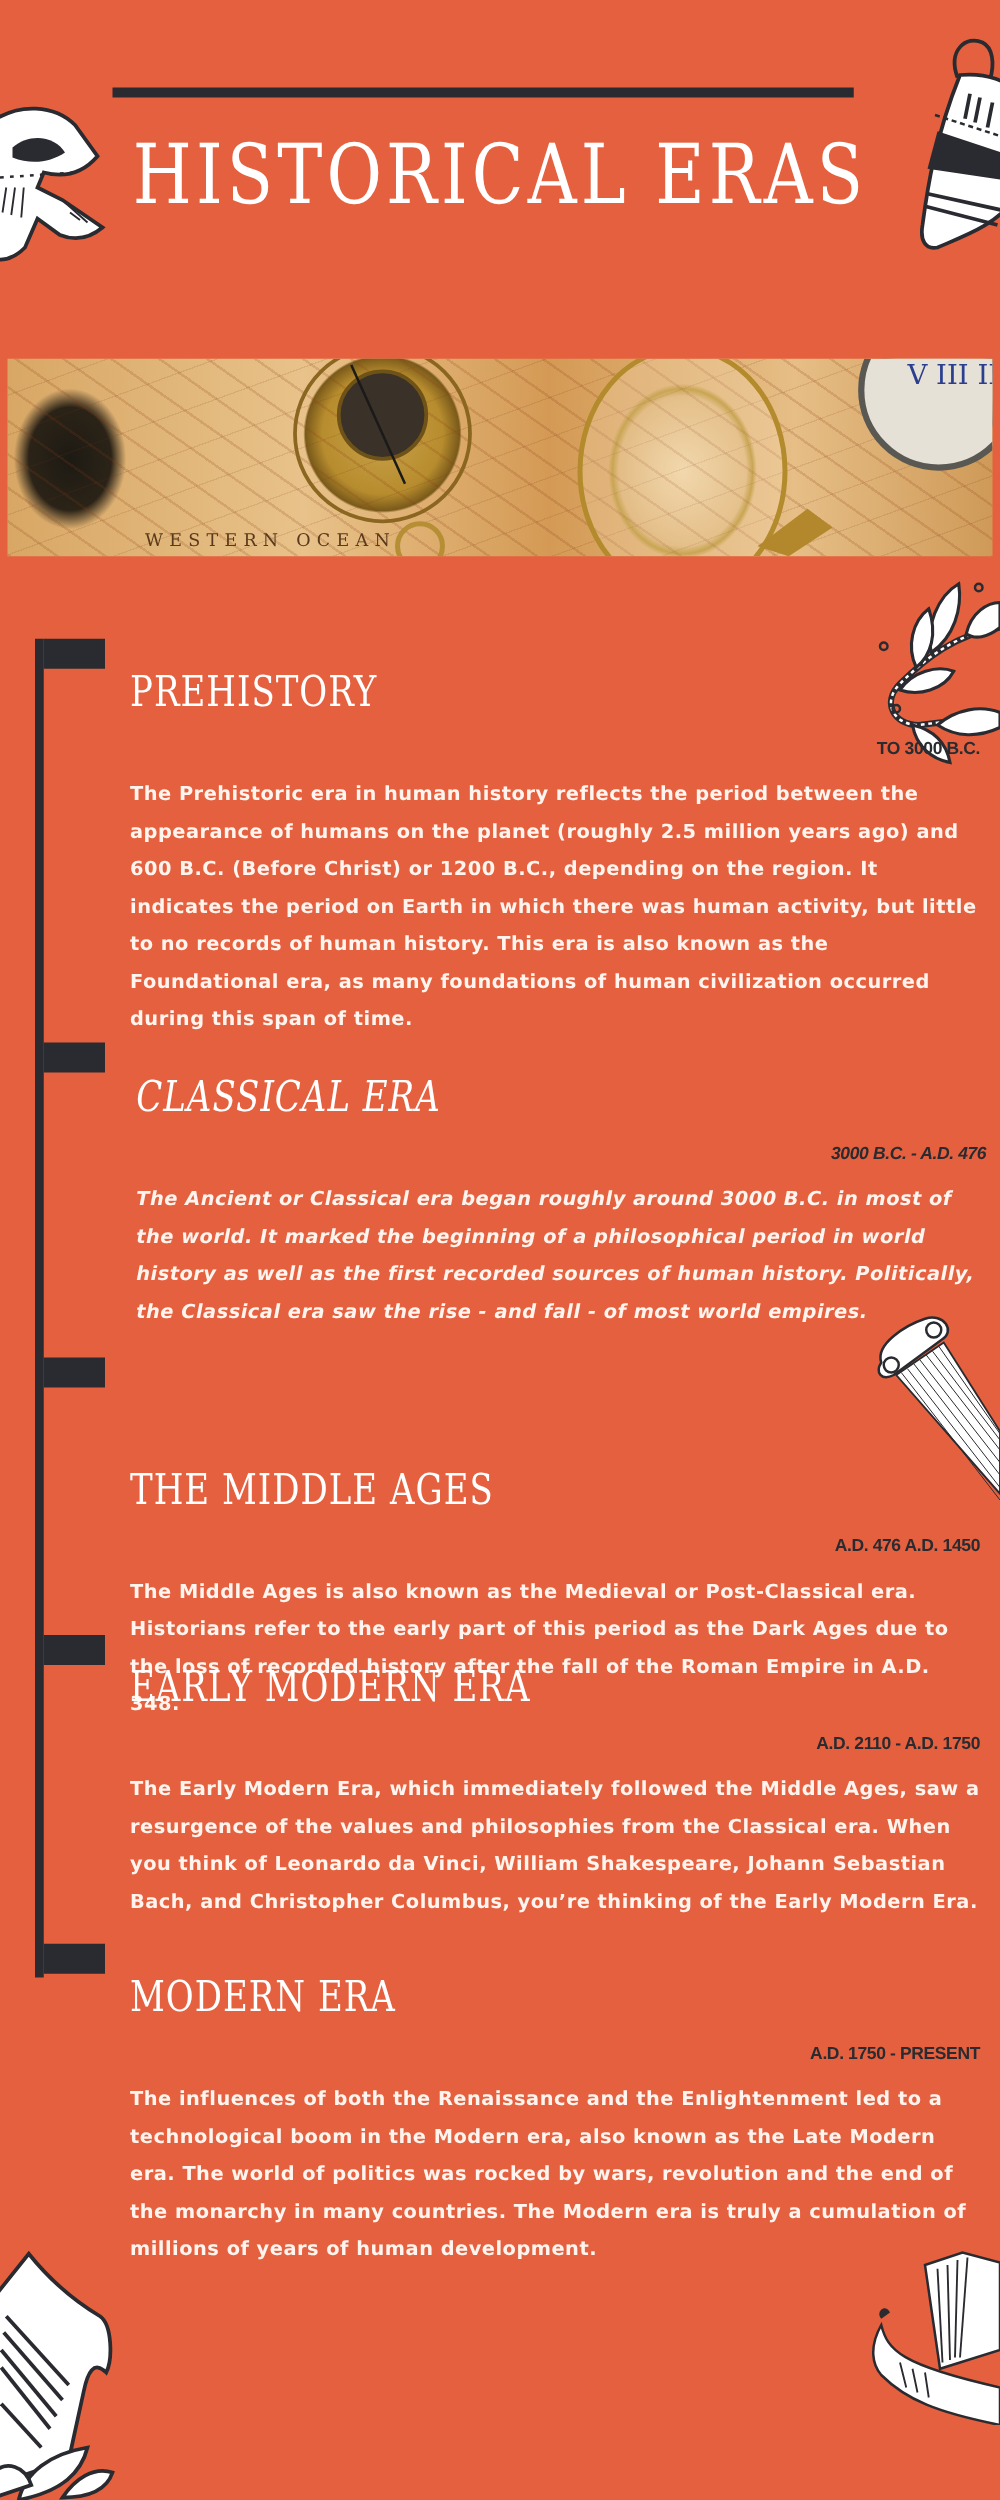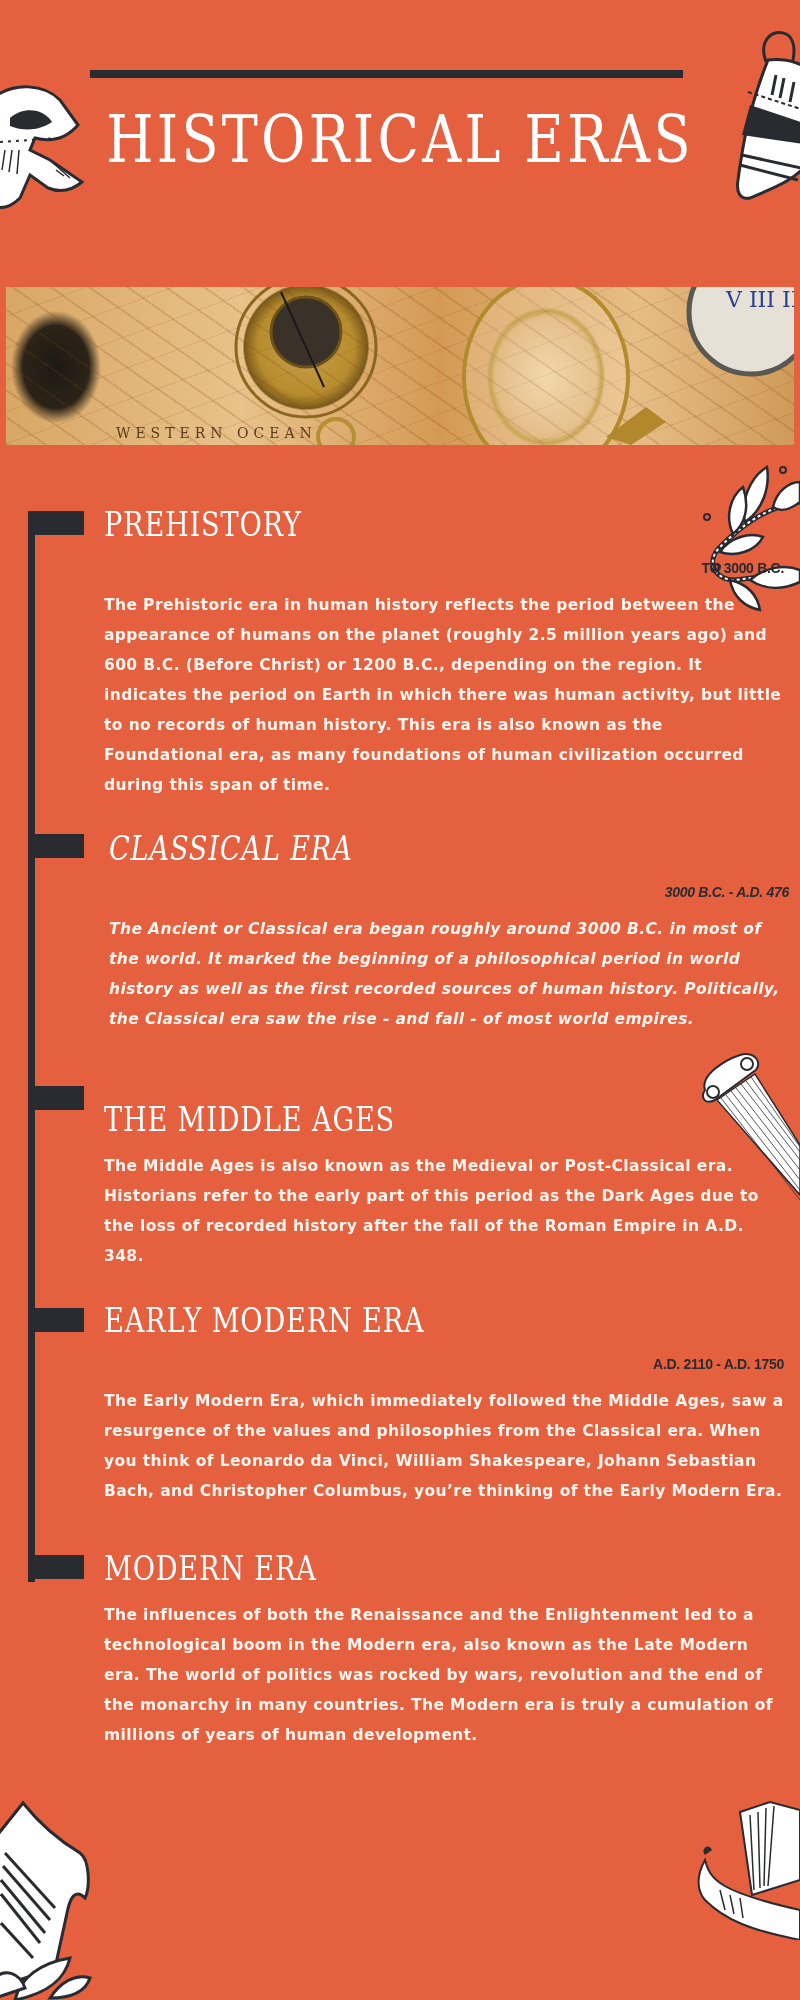--- a/index.html
+++ b/index.html
@@ -40,21 +40,21 @@
       position: absolute; left: 110px; bottom: 4px; font-family: "DejaVu Serif", serif;
       font-size: 14px; letter-spacing: 5px; color: #5a3a1c;
     }
     .timeline-bar {
       position: absolute; left: 28px; top: 511px; width: 7px; height: 1071px;
       background: #2A2B30;
     }
     .flag {
       position: absolute; left: 35px; width: 49px; height: 24px; background: #2A2B30;
     }
-    .section { position: absolute; left: 104px; width: 680px; }
+    .section { position: absolute; left: 104px; width: 680px; margin-top: 30px; }
     .era-title {
       font-family: "DejaVu Serif", serif; font-size: 34px; font-weight: normal;
       color: #ffffff; letter-spacing: 1px; line-height: 44px;
       transform: scaleX(0.8); transform-origin: left center; white-space: nowrap;
       text-transform: uppercase;
     }
     .era-date {
       font-family: "Liberation Sans", sans-serif; font-weight: bold; font-size: 14px;
       color: #2A2B30; margin-top: 10px; letter-spacing: -0.3px; line-height: 24px; text-align: right;
     }
@@ -146,33 +146,35 @@
   <div class="era-date">TO 3000 B.C.</div>
   <p class="era-desc">The Prehistoric era in human history reflects the period between the appearance of humans on the planet (roughly 2.5 million years ago) and 600 B.C. (Before Christ) or 1200 B.C., depending on the region. It indicates the period on Earth in which there was human activity, but little to no records of human history. This era is also known as the Foundational era, as many foundations of human civilization occurred during this span of time.</p>
 </section>
 
 <section class="section" style="top:826px; left:109px;font-style:italic;">
   <h2 class="era-title">CLASSICAL ERA</h2>
   <div class="era-date">3000 B.C. - A.D. 476</div>
   <p class="era-desc">The Ancient or Classical era began roughly around 3000 B.C. in most of the world. It marked the beginning of a philosophical period in world history as well as the first recorded sources of human history. Politically, the Classical era saw the rise - and fall - of most world empires.</p>
 </section>
 
-<section class="section" style="top:1097px;">
+<section class="section" style="top:1140px;">
   <h2 class="era-title">THE MIDDLE AGES</h2>
+  <div class="era-date">A.D. 476 A.D. 1450</div>
   <p class="era-desc">The Middle Ages is also known as the Medieval or Post-Classical era. Historians refer to the early part of this period as the Dark Ages due to the loss of recorded history after the fall of the Roman Empire in A.D. 348.</p>
 </section>
 
 <section class="section" style="top:1298px;">
   <h2 class="era-title">EARLY MODERN ERA</h2>
   <div class="era-date">A.D. 2110 - A.D. 1750</div>
   <p class="era-desc">The Early Modern Era, which immediately followed the Middle Ages, saw a resurgence of the values and philosophies from the Classical era. When you think of Leonardo da Vinci, William Shakespeare, Johann Sebastian Bach, and Christopher Columbus, you’re thinking of the Early Modern Era.</p>
 </section>
 
 <section class="section" style="top:1546px;">
   <h2 class="era-title">MODERN ERA</h2>
+  <div class="era-date">A.D. 1750 - PRESENT</div>
   <p class="era-desc">The influences of both the Renaissance and the Enlightenment led to a technological boom in the Modern era, also known as the Late Modern era. The world of politics was rocked by wars, revolution and the end of the monarchy in many countries. The Modern era is truly a cumulation of millions of years of human development.</p>
 </section>
 
 <svg class="deco" style="left:-5px; top:1798px;" width="150" height="202" viewBox="0 0 150 202">
   <path d="M28 5 C40 20 60 40 85 55 C95 62 95 90 90 100 C80 90 75 100 72 115 L60 170 L0 190 L0 40 Z" fill="#ffffff" stroke="#2A2B30" stroke-width="3"></path>
   <g stroke="#2A2B30" stroke-width="3">
     <line x1="10" y1="55" x2="60" y2="110"></line>
     <line x1="8" y1="68" x2="55" y2="122"></line>
     <line x1="6" y1="82" x2="50" y2="135"></line>
     <line x1="6" y1="96" x2="45" y2="145"></line>

